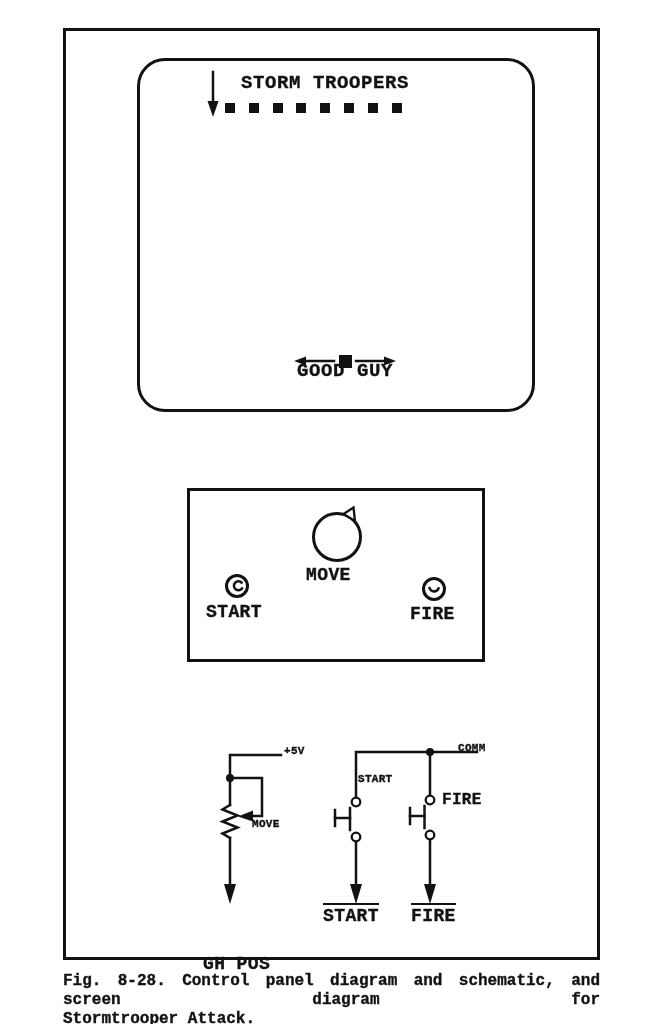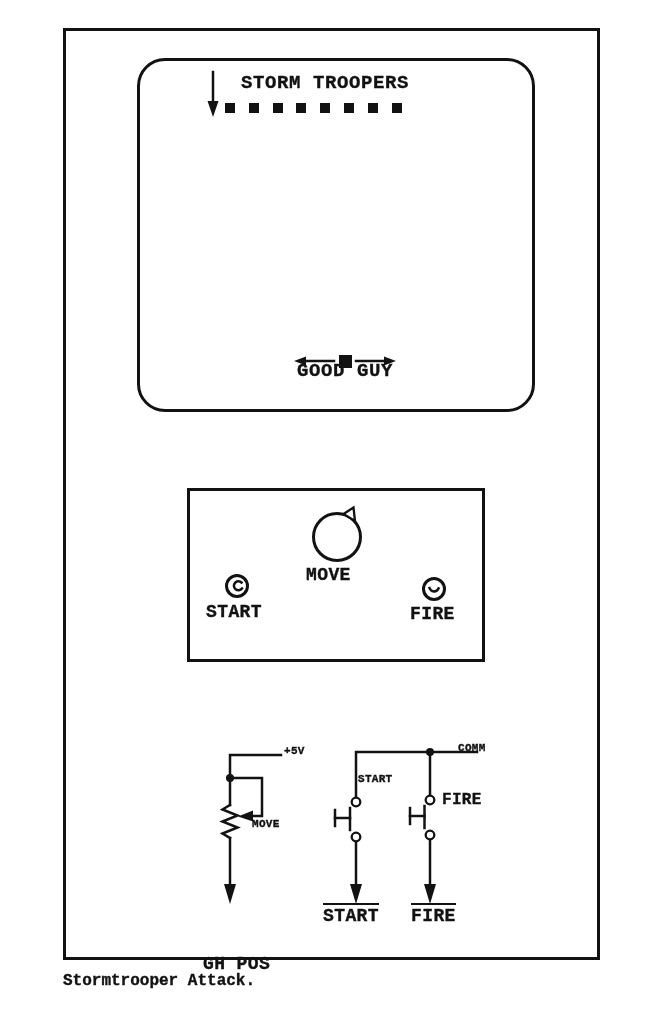--- a/index.html
+++ b/index.html
@@ -133,16 +133,17 @@
       <line x1="424.5" y1="806" x2="424.5" y2="828"></line>
       <line x1="424.5" y1="816" x2="410" y2="816"></line>
       <line x1="410" y1="808" x2="410" y2="824"></line>
       <circle cx="430" cy="835" r="4.3" fill="#ffffff" stroke-width="2.3"></circle>
       <line x1="430" y1="840" x2="430" y2="886"></line>
       <polygon points="424,884 436,884 430,904" fill="#121212" stroke="none"></polygon>
     </g>
   </svg>
 
   <div class="caption">
+    <div class="l1">Fig. 8-28. Control panel diagram and schematic, and screen diagram for</div>
     <div class="l2">Stormtrooper Attack.</div>
   </div>
 
 </div>
 
 </body></html>

